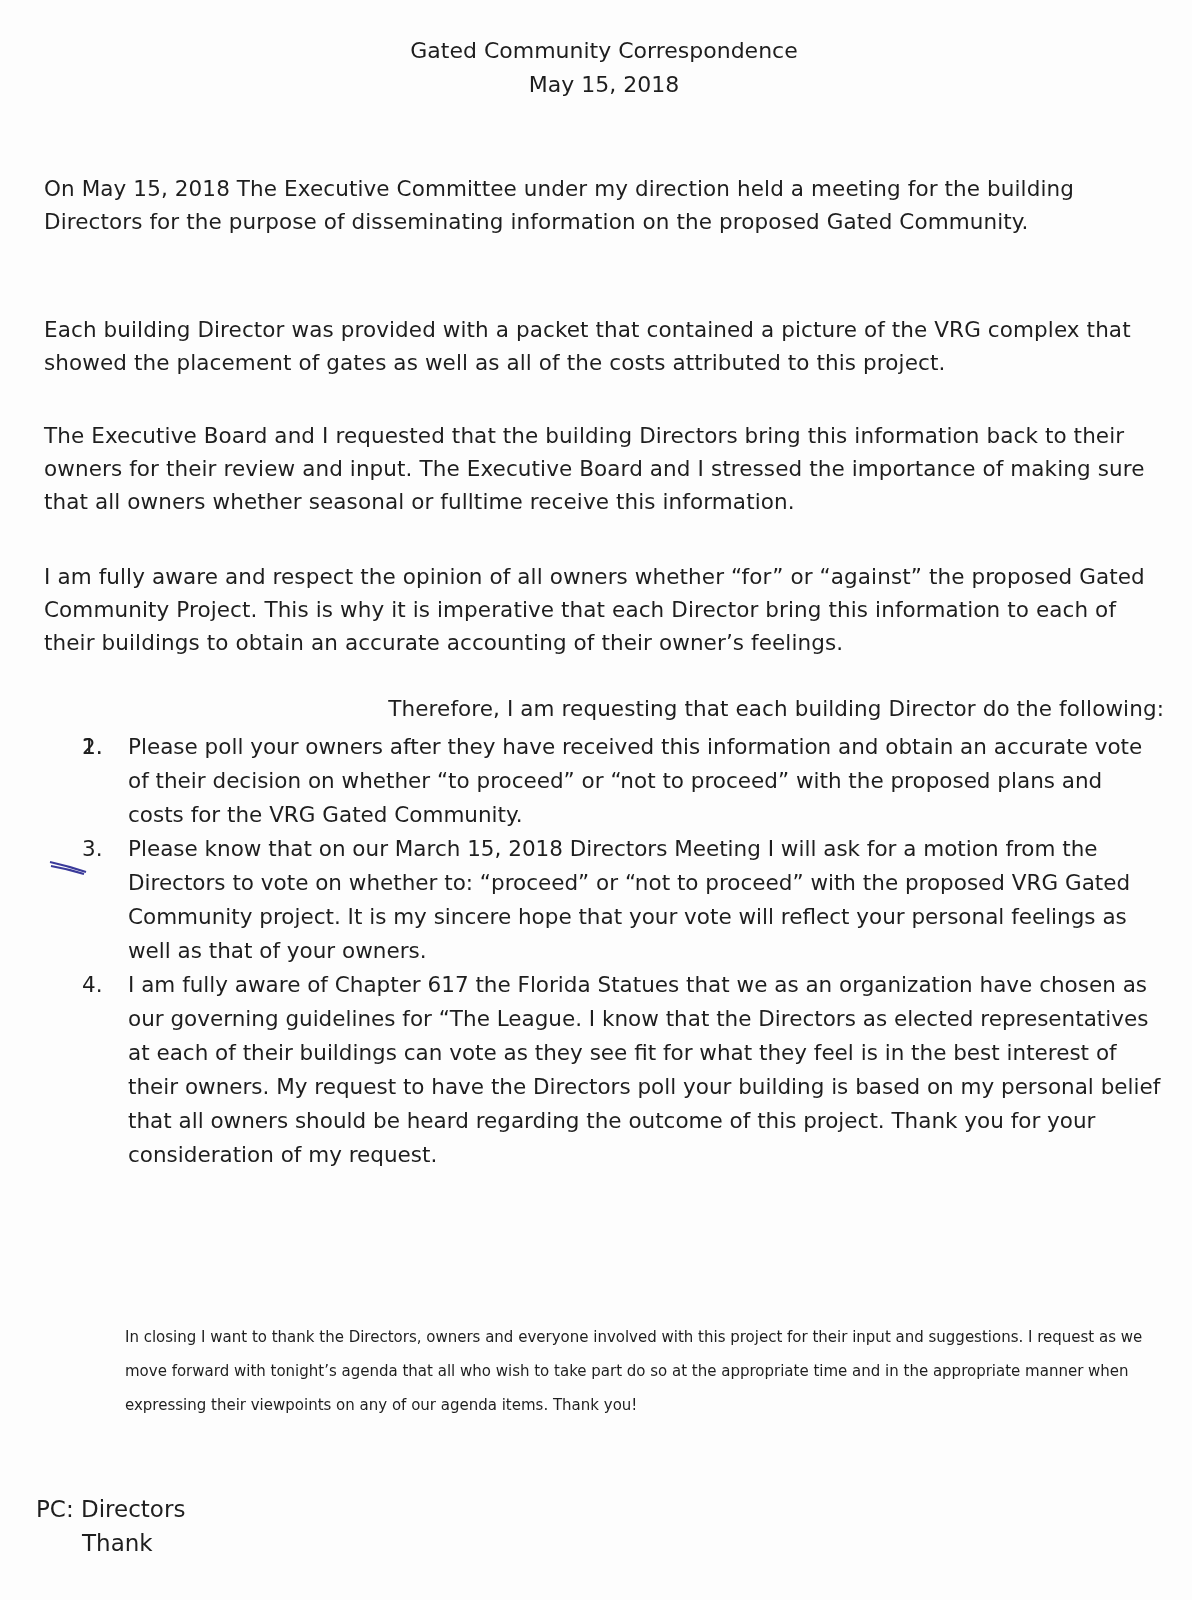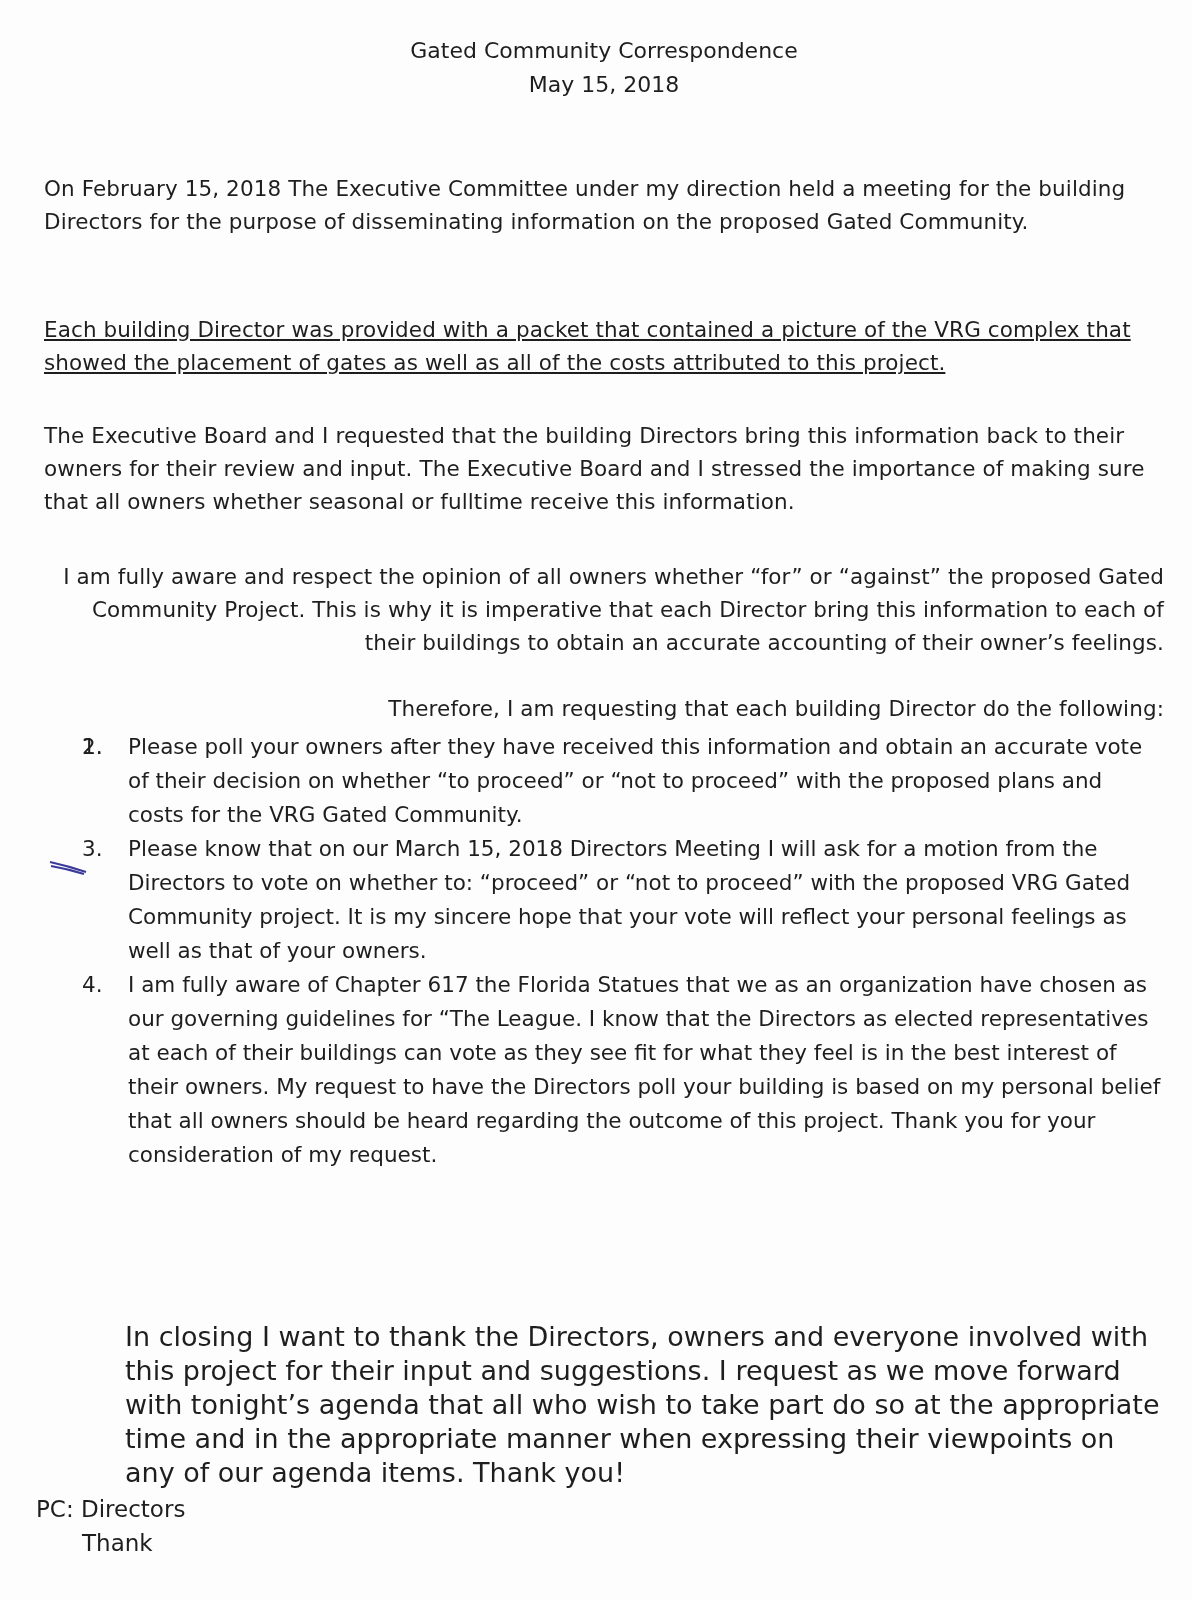--- a/index.html
+++ b/index.html
@@ -6,38 +6,38 @@
   body {
     width: 1192px; height: 1600px; background: #fdfdfd; position: relative;
     font-family: "DejaVu Sans", sans-serif; color: #1e1e1e; overflow: hidden;
   }
   .page { position: absolute; left: 8px; top: 0; width: 1192px; height: 1600px; }
   .header { position: absolute; top: 34px; left: 0; width: 1192px; text-align: center; font-size: 22px; line-height: 34px; }
   .para { position: absolute; left: 36px; width: 1120px; font-size: 21.5px; line-height: 33px; letter-spacing: 0.1px; }
   .list { position: absolute; left: 36px; width: 1120px; font-size: 21.5px; line-height: 34px; }
   .item { position: relative; padding-left: 84px; margin-bottom: 0; }
   .item .num { position: absolute; left: 38px; top: 0; }
-  .closing { position: absolute; left: 117px; width: 1040px; font-size: 27px; line-height: 34px; }
+  .closing { position: absolute; left: 117px; width: 1040px; font-size: 15px; line-height: 34px; }
   .pc { position: absolute; left: 28px; top: 1492px; font-size: 23px; line-height: 34px; }
   .pc .file { padding-left: 46px; }
   .mark { position: absolute; left: 40px; top: 858px; width: 42px; height: 18px; }
 </style>
 </head>
 <body>
 
 <div class="page">
   <div class="header">
     <div>Gated Community Correspondence</div>
     <div>May 15, 2018</div>
   </div>
 
-  <div class="para" style="top:172px;">On February 15, 2018 The Executive Committee under my direction held a meeting for the building Directors for the purpose of disseminating information on the proposed Gated Community.</div>
-  <div class="para" style="top:313px;text-decoration:underline;">Each building Director was provided with a packet that contained a picture of the VRG complex that showed the placement of gates as well as all of the costs attributed to this project.</div>
+  <div class="para" style="top:172px;">On May 15, 2018 The Executive Committee under my direction held a meeting for the building Directors for the purpose of disseminating information on the proposed Gated Community.</div>
+  <div class="para" style="top:313px;">Each building Director was provided with a packet that contained a picture of the VRG complex that showed the placement of gates as well as all of the costs attributed to this project.</div>
   <div class="para" style="top:419px;">The Executive Board and I requested that the building Directors bring this information back to their owners for their review and input. The Executive Board and I stressed the importance of making sure that all owners whether seasonal or fulltime receive this information.</div>
-  <div class="para" style="top:560px;text-align:right;">I am fully aware and respect the opinion of all owners whether “for” or “against” the proposed Gated Community Project. This is why it is imperative that each Director bring this information to each of their buildings to obtain an accurate accounting of their owner’s feelings.</div>
+  <div class="para" style="top:560px;">I am fully aware and respect the opinion of all owners whether “for” or “against” the proposed Gated Community Project. This is why it is imperative that each Director bring this information to each of their buildings to obtain an accurate accounting of their owner’s feelings.</div>
   <div class="para" style="top:692px;text-align:right;">Therefore, I am requesting that each building Director do the following:</div>
 
   <div class="list" style="top:730px;">
     <div class="item">
       <span class="num">1.</span>
     </div>
     <div class="item">
       <span class="num">2.</span>
       <span>Please poll your owners after they have received this information and obtain an accurate vote of their decision on whether “to proceed” or “not to proceed” with the proposed plans and costs for the VRG Gated Community.</span>
     </div>

